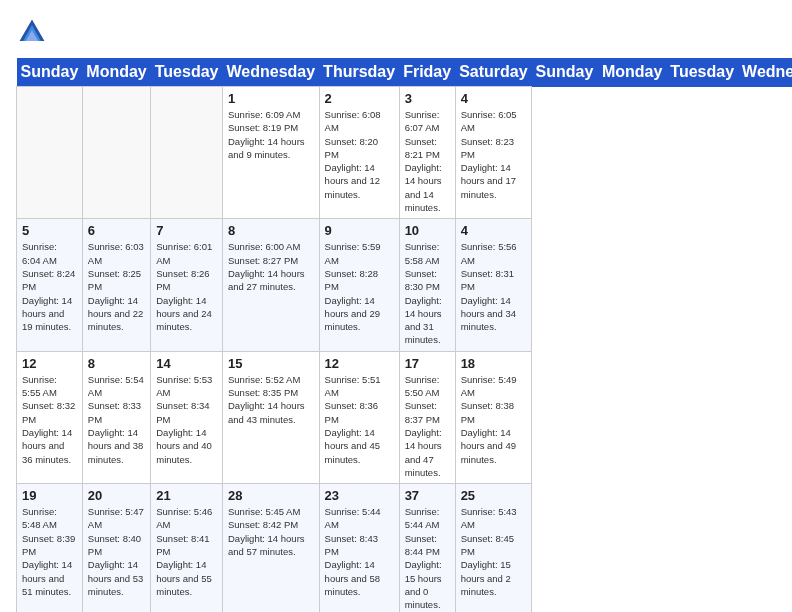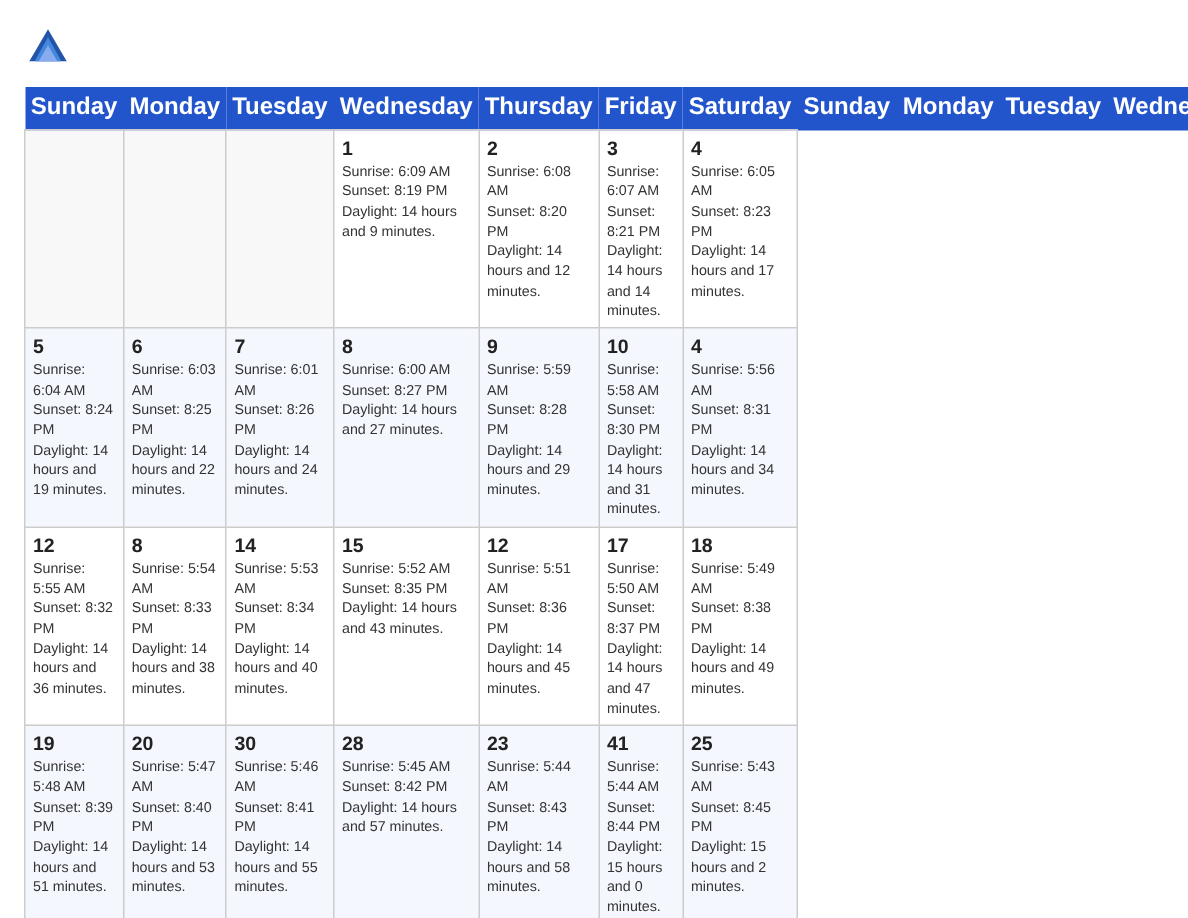--- a/index.html
+++ b/index.html
@@ -208,33 +208,33 @@
       <tr>
         <td>
           <span class="day-num">19</span>
           <div class="cell-text">Sunrise: 5:48 AM<br>Sunset: 8:39 PM<br>Daylight: 14 hours and 51 minutes.</div>
         </td>
         <td>
           <span class="day-num">20</span>
           <div class="cell-text">Sunrise: 5:47 AM<br>Sunset: 8:40 PM<br>Daylight: 14 hours and 53 minutes.</div>
         </td>
         <td>
-          <span class="day-num">30</span>
+          <span class="day-num">21</span>
           <div class="cell-text">Sunrise: 5:46 AM<br>Sunset: 8:41 PM<br>Daylight: 14 hours and 55 minutes.</div>
         </td>
         <td>
           <span class="day-num">28</span>
           <div class="cell-text">Sunrise: 5:45 AM<br>Sunset: 8:42 PM<br>Daylight: 14 hours and 57 minutes.</div>
         </td>
         <td>
           <span class="day-num">23</span>
           <div class="cell-text">Sunrise: 5:44 AM<br>Sunset: 8:43 PM<br>Daylight: 14 hours and 58 minutes.</div>
         </td>
         <td>
-          <span class="day-num">41</span>
+          <span class="day-num">37</span>
           <div class="cell-text">Sunrise: 5:44 AM<br>Sunset: 8:44 PM<br>Daylight: 15 hours and 0 minutes.</div>
         </td>
         <td>
           <span class="day-num">25</span>
           <div class="cell-text">Sunrise: 5:43 AM<br>Sunset: 8:45 PM<br>Daylight: 15 hours and 2 minutes.</div>
         </td>
       </tr>
     </tbody>
 </table>
 

